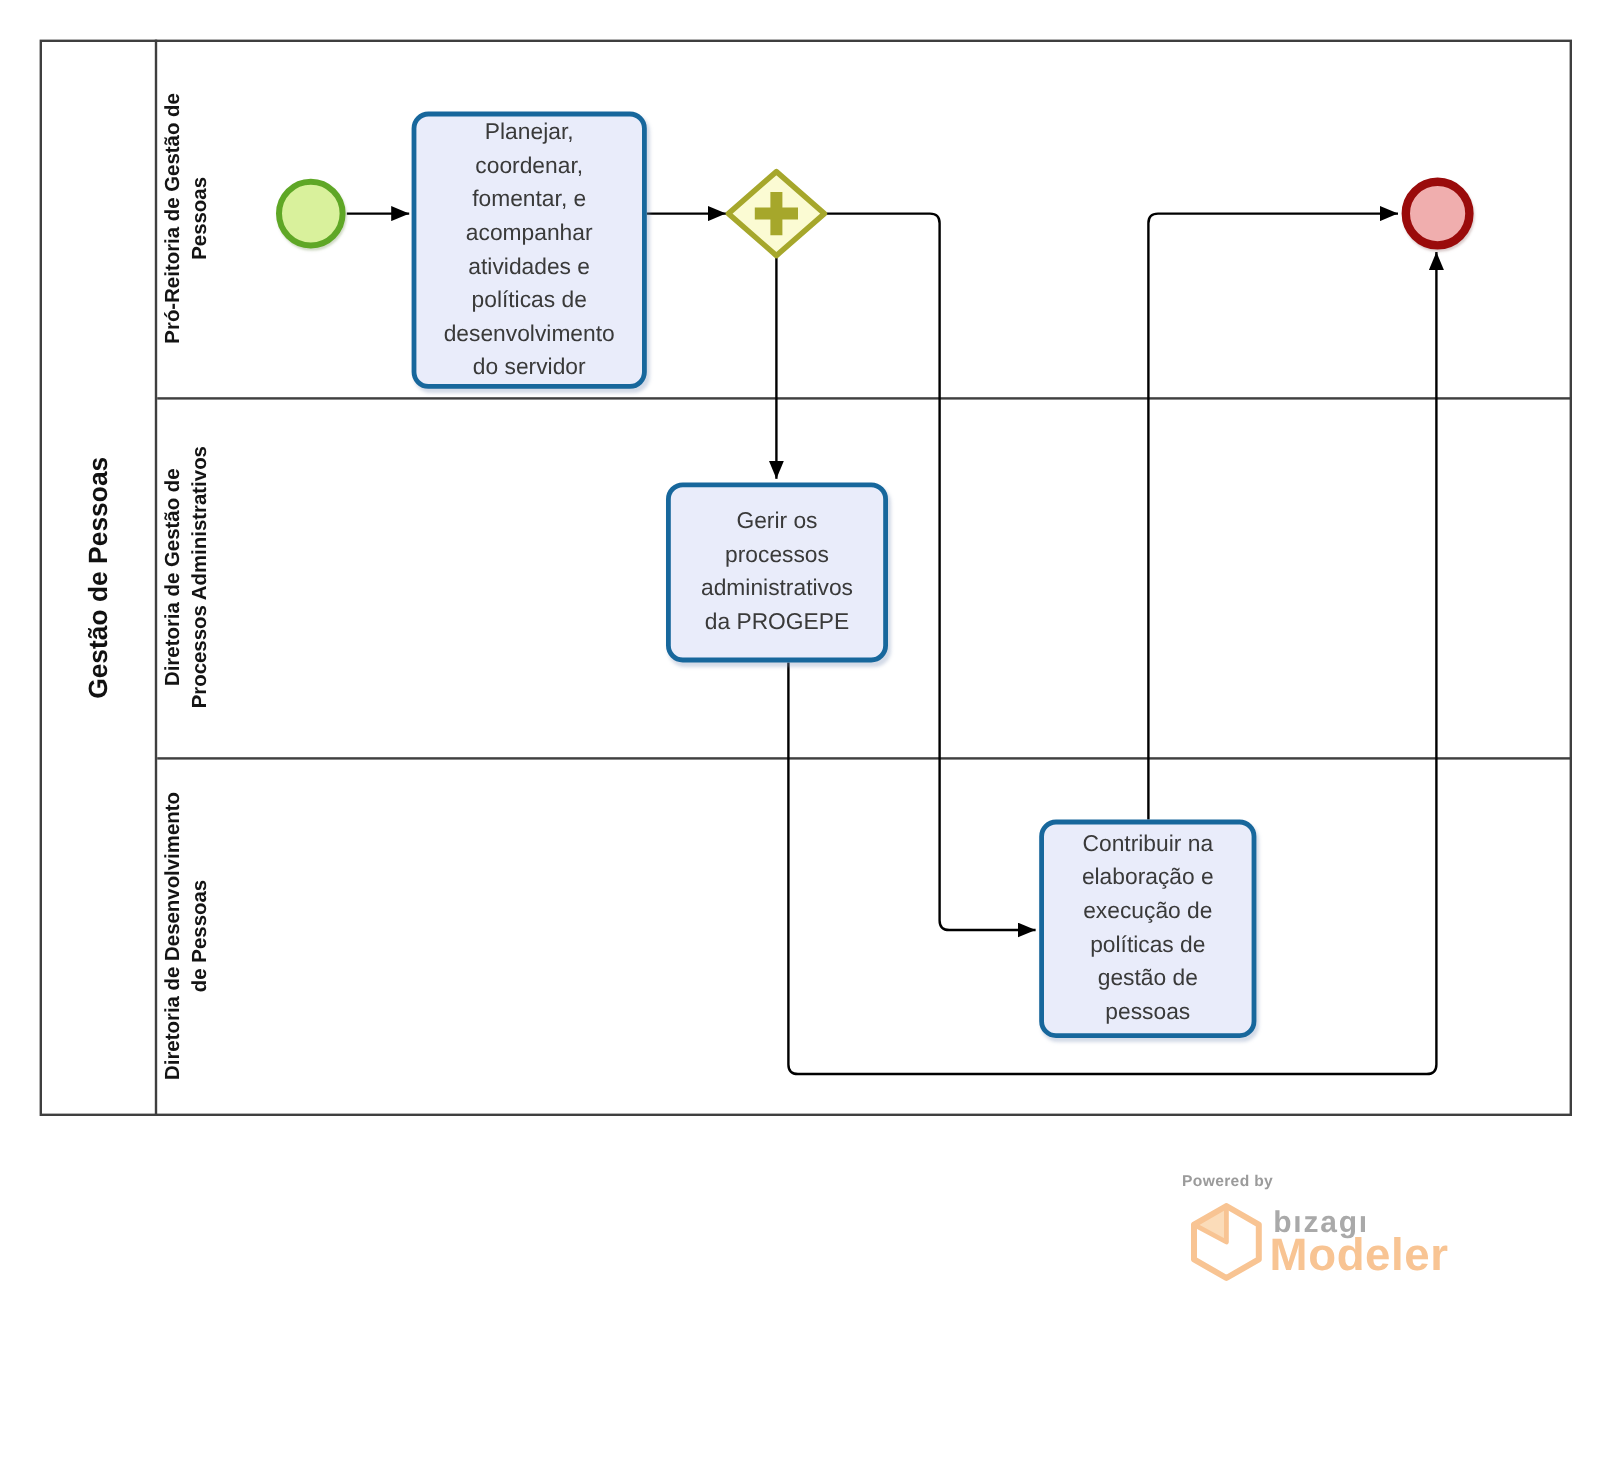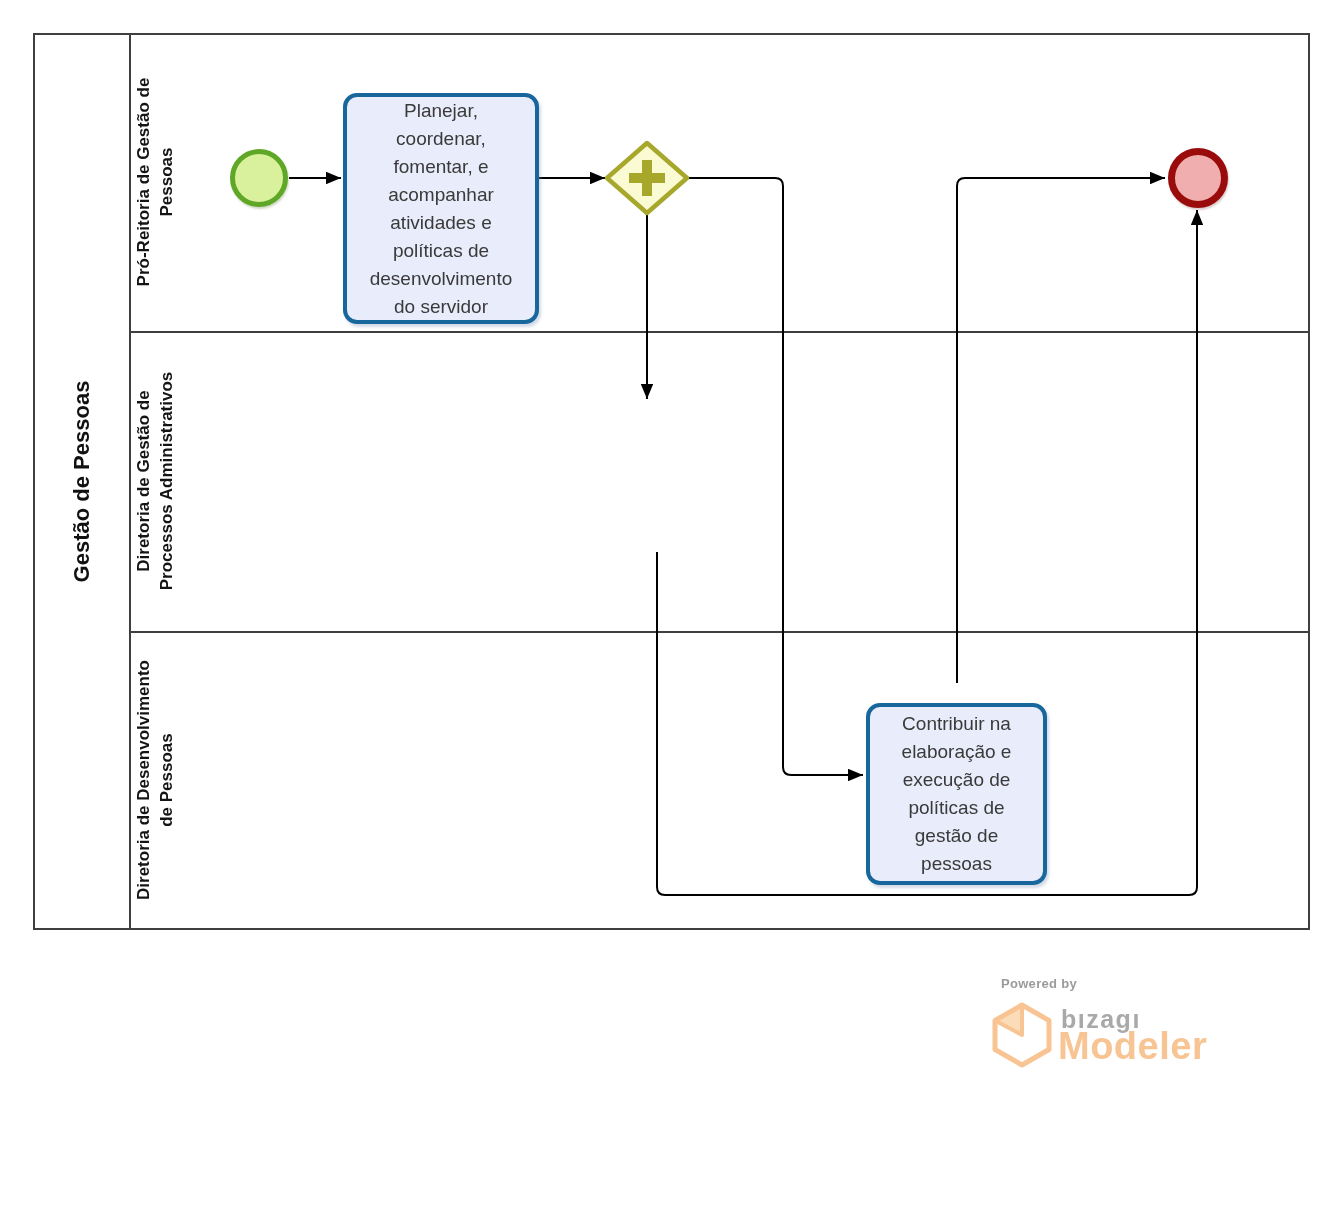--- a/index.html
+++ b/index.html
@@ -26,21 +26,21 @@
 
   
   .task{position:absolute;box-sizing:border-box;
         border:4px solid var(--task-border,#17679c);border-radius:14px;
         background:var(--task-fill,#e9ecfa);
         display:flex;align-items:center;justify-content:center;text-align:center;
         font-size:19px;line-height:28px;color:#3a3a3a;white-space:pre-line;
         padding:4px 8px;box-shadow:2px 3px 3px rgba(130,150,185,.35);}
   .task-planejar{left:343px;top:62px;width:196px;height:231px;margin-top:31px;}
   .task-gerir{left:555px;top:402px;width:185px;height:150px;}
-  .task-contribuir{left:866px;top:683px;width:181px;height:182px;margin-top:20px;}
+  .task-contribuir{left:866px;top:683px;width:181px;height:182px;}
 
   .event{position:absolute;box-sizing:border-box;border-radius:50%;}
   .start-event{left:230px;top:149px;width:58px;height:58px;
         border:5px solid var(--start-border,#5fa726);background:var(--start-fill,#d9f19c);
         box-shadow:1px 2px 2px rgba(120,150,90,.35);}
   .end-event{left:1168px;top:148px;width:60px;height:60px;
         border:7px solid var(--end-border,#9a0b0b);background:var(--end-fill,#f0aeae);
         box-shadow:1px 2px 2px rgba(150,110,110,.35);}
 
   .gateway{position:absolute;left:603px;top:139px;width:88px;height:78px;}
@@ -48,21 +48,21 @@
         stroke-width:4.5;stroke-linejoin:round;}
   .gw-plus{stroke:var(--gateway-border,#a6a72b);stroke-width:10;fill:none;}
 
   
   .flows{position:absolute;left:0;top:0;width:1342px;height:1224px;pointer-events:none;}
   .flow{stroke:var(--connector,#000);stroke-width:2;fill:none;stroke-linejoin:round;}
   .arrowhead{fill:var(--connector,#000);}
 
   
   .footer{position:absolute;left:985px;top:972px;width:280px;height:108px;}
-  .powered-by{position:absolute;left:16px;top:4px;font-size:13px;font-weight:600;
+  .powered-by{position:absolute;left:0;top:4px;font-size:13px;font-weight:600;
         color:#9b9b9b;letter-spacing:.3px;}
   .hex-icon{position:absolute;left:6px;top:29px;}
   .hex-outline{fill:none;stroke:var(--brand-orange,#f8c493);stroke-width:5;stroke-linejoin:round;}
   .hex-fold{fill:#fbdcb9;}
   .hex-crease{stroke:var(--brand-orange,#f8c493);stroke-width:4;stroke-linejoin:round;stroke-linecap:round;fill:none;}
   .brand-bizagi{position:absolute;left:76px;top:33px;font-size:25px;font-weight:600;
         color:var(--brand-gray,#a9a9a9);letter-spacing:1.5px;}
   .brand-modeler{position:absolute;left:73px;top:53px;font-size:38px;font-weight:700;
         color:var(--brand-orange,#f8c493);letter-spacing:.5px;}
 </style>
@@ -112,20 +112,24 @@
 desenvolvimento
 do servidor</div>
 
   <div class="gateway">
     <svg width="88" height="78" viewBox="0 0 88 78">
       <polygon class="gw-diamond" points="44,4 84,39 44,74 4,39"></polygon>
       <path class="gw-plus" d="M26,39 H62 M44,21 V57"></path>
     </svg>
   </div>
 
+  <div class="task task-gerir">Gerir os
+processos
+administrativos
+da PROGEPE</div>
 
   <div class="task task-contribuir">Contribuir na
 elaboração e
 execução de
 políticas de
 gestão de
 pessoas</div>
 
   <div class="event end-event"></div>
 

